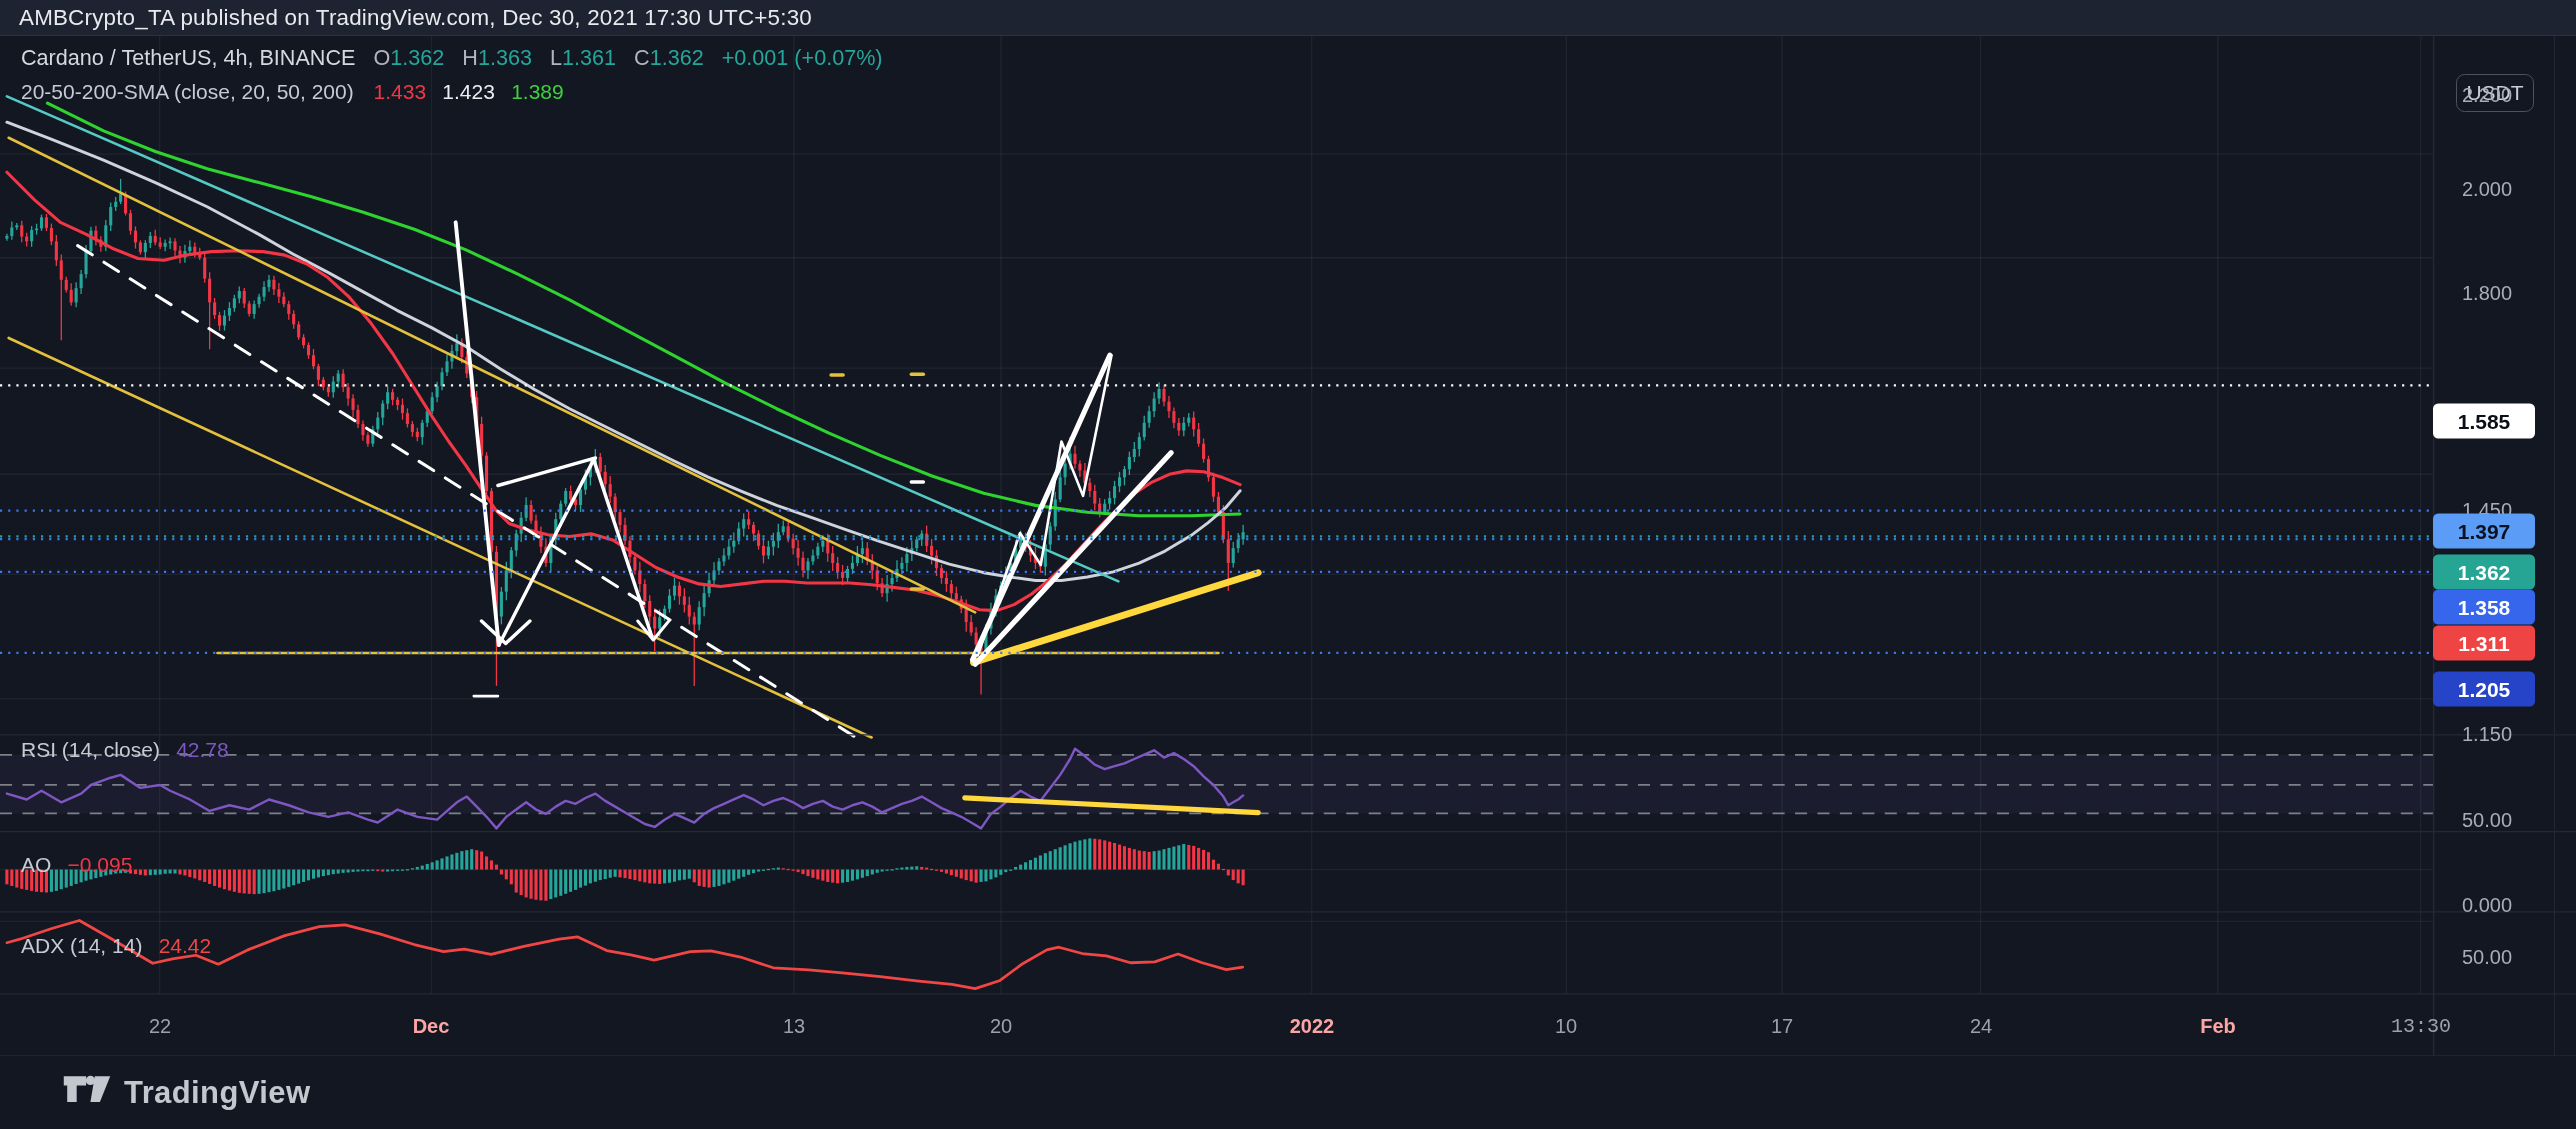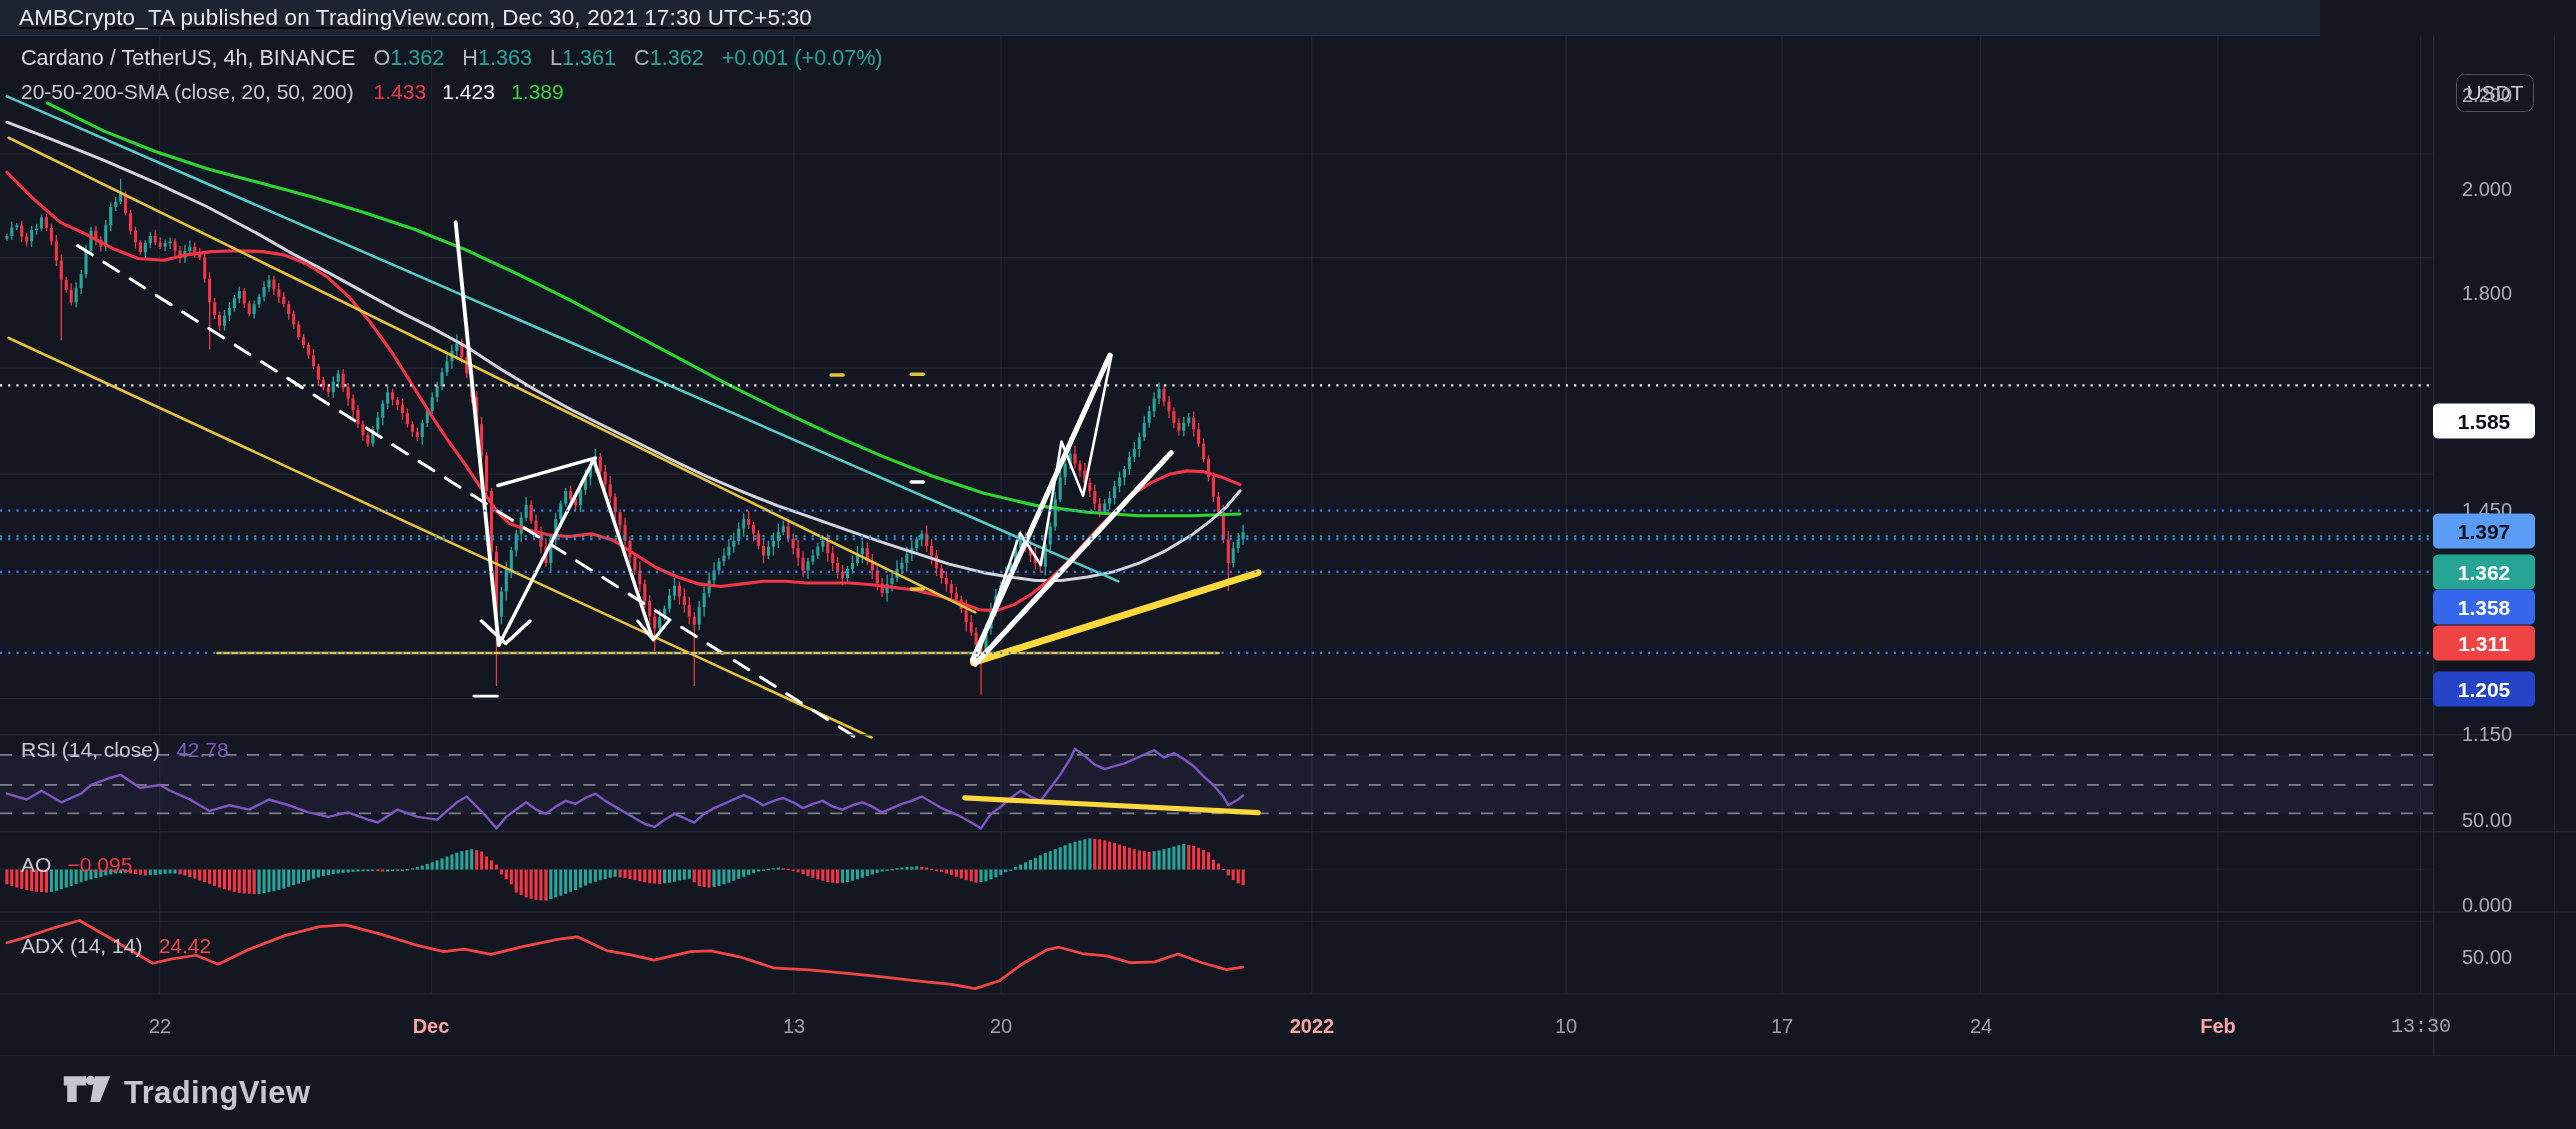--- a/index.html
+++ b/index.html
@@ -1,19 +1,19 @@
 <!DOCTYPE html>
 <html style="font-size:14px"><head>
 <meta charset="utf-8">
 <style>
   html,body{margin:0;padding:0;background:#131722;width:2576px;height:1130px;overflow:hidden;
     font-family:"Liberation Sans","DejaVu Sans",sans-serif;-webkit-font-smoothing:antialiased;}
   .page{position:relative;width:2576px;height:1130px;background:#131722;}
-  .header{position:absolute;left:0;top:0;width:2320px;height:35px;background:#1d2330;
-    border-bottom:0.9px solid rgba(255,255,255,.07);display:flex;align-items:center;text-decoration:underline;}
+  .header{position:absolute;left:0;top:0;width:2576px;height:35px;background:#1d2330;
+    border-bottom:0.9px solid rgba(255,255,255,.07);display:flex;align-items:center;}
   .header span{color:#e9eaee;font-size:22.4px;font-weight:500;margin-left:19px;letter-spacing:0.2px;}
   .chart{position:absolute;left:0;top:35px;width:2576px;height:1021px;}
   #chart-svg{position:absolute;left:0;top:0;}
   .legend{position:absolute;left:21px;top:10.4px;font-size:21.6px;color:#d5d8de;white-space:nowrap;}
   .legend .k{color:#b2b5be;margin-left:12px;}
   .legend .v{color:#26a69a;}
   .legend2{position:absolute;left:21px;top:45px;font-size:21px;color:#c6cad2;white-space:nowrap;}
   .legend2 .vr{color:#f23645;margin-left:14px;}  .legend2 .vw{color:#eceef2;margin-left:10.4px;}
   .legend2 .vg{color:#3fcf3f;margin-left:10.4px;}
   .pane-label{position:absolute;font-size:21px;color:#c6cad2;white-space:nowrap;}

